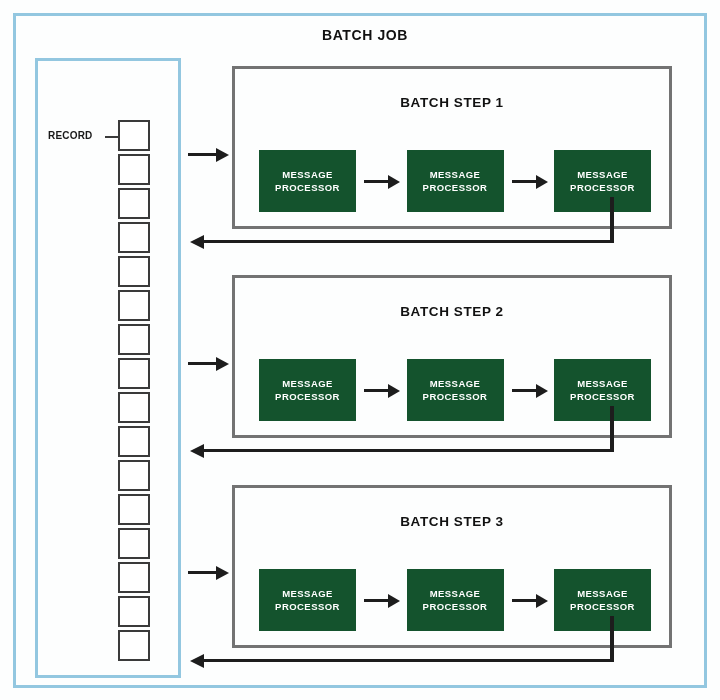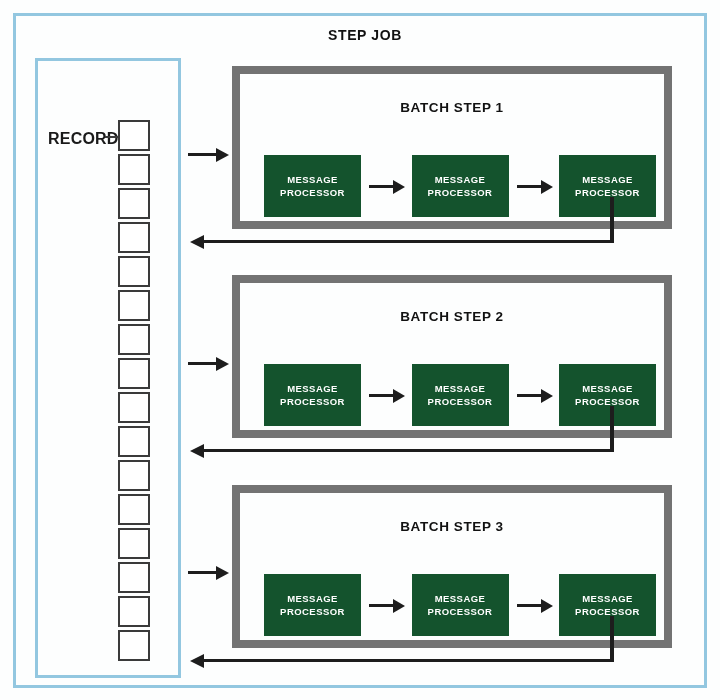--- a/index.html
+++ b/index.html
@@ -65,21 +65,21 @@
     text-align: center;
     font-size: 14px;
     font-weight: bold;
     letter-spacing: 0.7px;
     color: #111111;
   }
   .record-label {
     position: absolute;
     left: 48px;
     top: 130px;
-    font-size: 16px;
+    font-size: 10px;
     font-weight: bold;
     letter-spacing: 0.2px;
     color: #1a1a1a;
     white-space: nowrap;
   }
   .record-leader {
     position: absolute;
     left: 105px;
     top: 136px;
     width: 13px;
@@ -100,21 +100,21 @@
     background: #ffffff;
     margin-bottom: 3px;
   }
 
   
   .step-panel {
     position: absolute;
     left: 232px;
     width: 440px;
     height: 163px;
-    border: 8px solid #737373;
+    border: 3px solid #737373;
     box-sizing: border-box;
     background: transparent;
   }
   .step-1 { top: 66px; }
   .step-2 { top: 275px; }
   .step-3 { top: 485px; }
 
   .step-title {
     position: absolute;
     left: 0;
@@ -242,21 +242,21 @@
   .ret-1 { top: 197px; }
   .ret-2 { top: 406px; }
   .ret-3 { top: 616px; }
 </style>
 </head>
 <body>
 
 <div id="canvas">
 
   <div class="outer-frame"></div>
-  <div class="batch-job-title">STEP JOB</div>
+  <div class="batch-job-title">BATCH JOB</div>
 
   <div class="queue-panel"></div>
   <div class="record-label">RECORD</div>
   <div class="record-leader"></div>
   <div class="record-stack" id="record-stack">
       <div class="record-box"></div>
       <div class="record-box"></div>
       <div class="record-box"></div>
       <div class="record-box"></div>
       <div class="record-box"></div>

